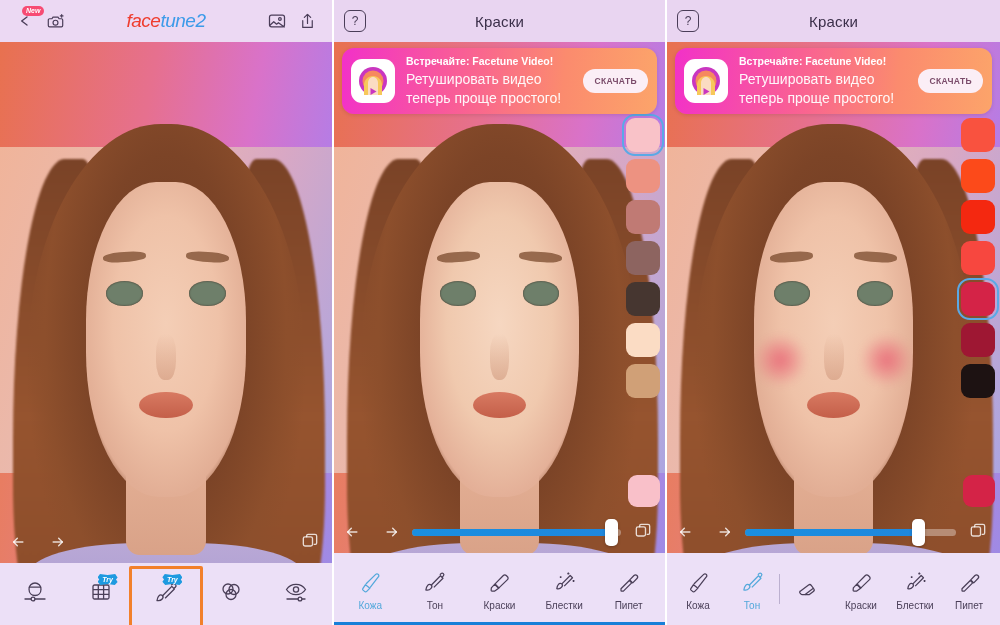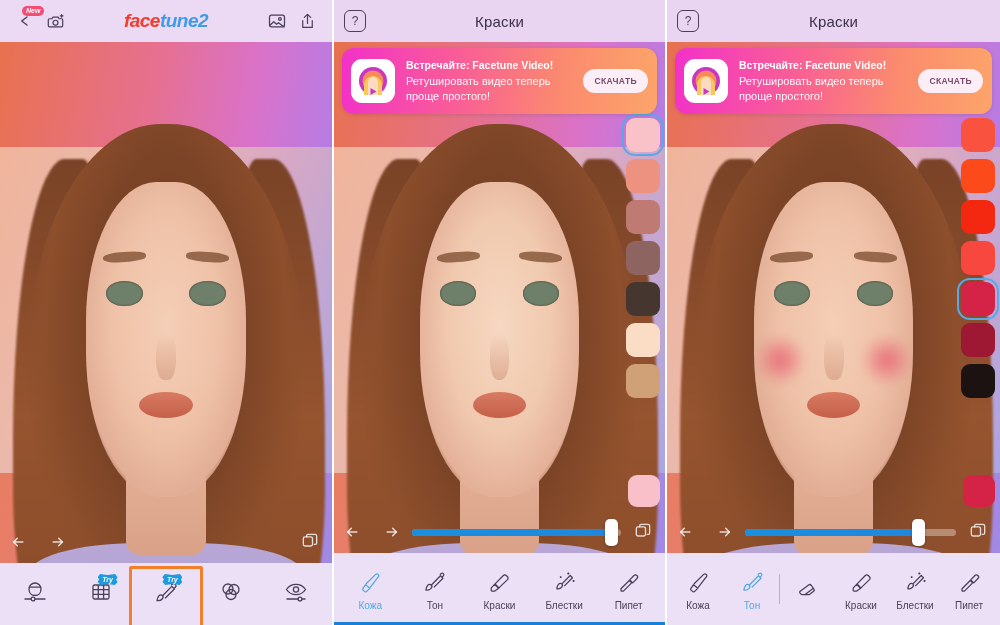--- a/index.html
+++ b/index.html
@@ -44,21 +44,21 @@
     font-size: 12px; color:#4a3d58; background: transparent;
   }
   .back-wrap { position: relative; width: 30px; height:26px; display:flex; align-items:center; }
   .new-badge {
     position: absolute; left: 12px; top: -2px;
     background: #f74b73; color: #fff;
     font-size: 7px; font-style: italic; font-weight: bold;
     padding: 1px 4px 2px; border-radius: 7px;
     line-height: 1;
   }
-  .logo { font-size: 19px; font-weight: bold; font-style: italic; letter-spacing:-.5px; }
+  .logo { font-size: 19px; font-weight: normal; font-style: italic; letter-spacing:-.5px; }
   .logo .a { color: #ef3d2e; }
   .logo .b { color: #3d9be9; }
 
   
   .photo {
     position: absolute; left:0; right:0;
     top: 42px; bottom: 0;
     overflow: hidden;
   }
   .photo .sky {
@@ -127,21 +127,21 @@
     display:flex; align-items:center; padding: 0 9px;
     z-index: 25;
     box-shadow: 0 1px 4px rgba(0,0,0,.12);
   }
   .banner-ico {
     width: 44px; height: 44px; border-radius: 11px; background:#fff;
     display:flex; align-items:center; justify-content:center; flex: 0 0 44px;
   }
   .banner-txt { flex:1; padding-left: 11px; color:#fff; }
   .banner-t1 { font-size: 10.5px; font-weight: bold; line-height: 1.25; }
-  .banner-t2 { font-size: 11px; line-height: 1.3; opacity:.95; margin-top: 2px; }
+  .banner-t2 { font-size: 14px; line-height: 1.3; opacity:.95; margin-top: 2px; }
   .banner-btn {
     background:#fbeef6; color:#7a4b6a; font-size: 8.5px; font-weight:bold;
     border-radius: 14px; padding: 7px 11px; letter-spacing:.4px; white-space:nowrap;
   }
 
   
   .swatches {
     position:absolute; right: 3px; top: 118px;
     width: 36px;
     display:flex; flex-direction:column; gap: 7px;

